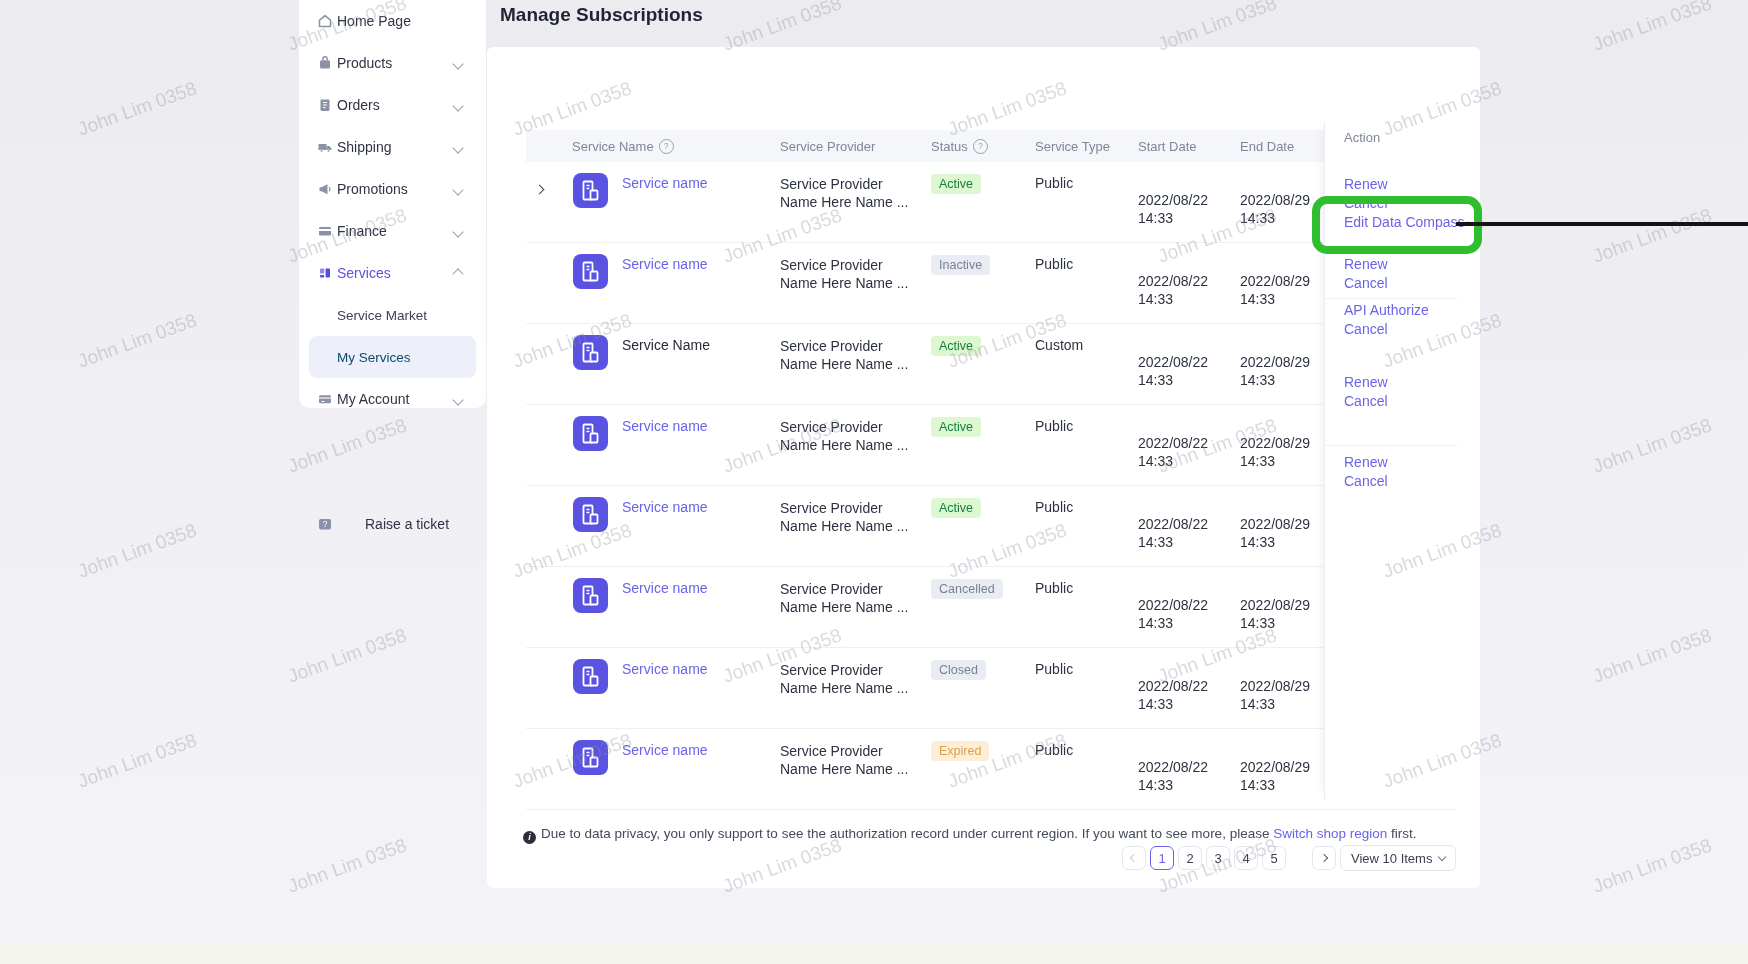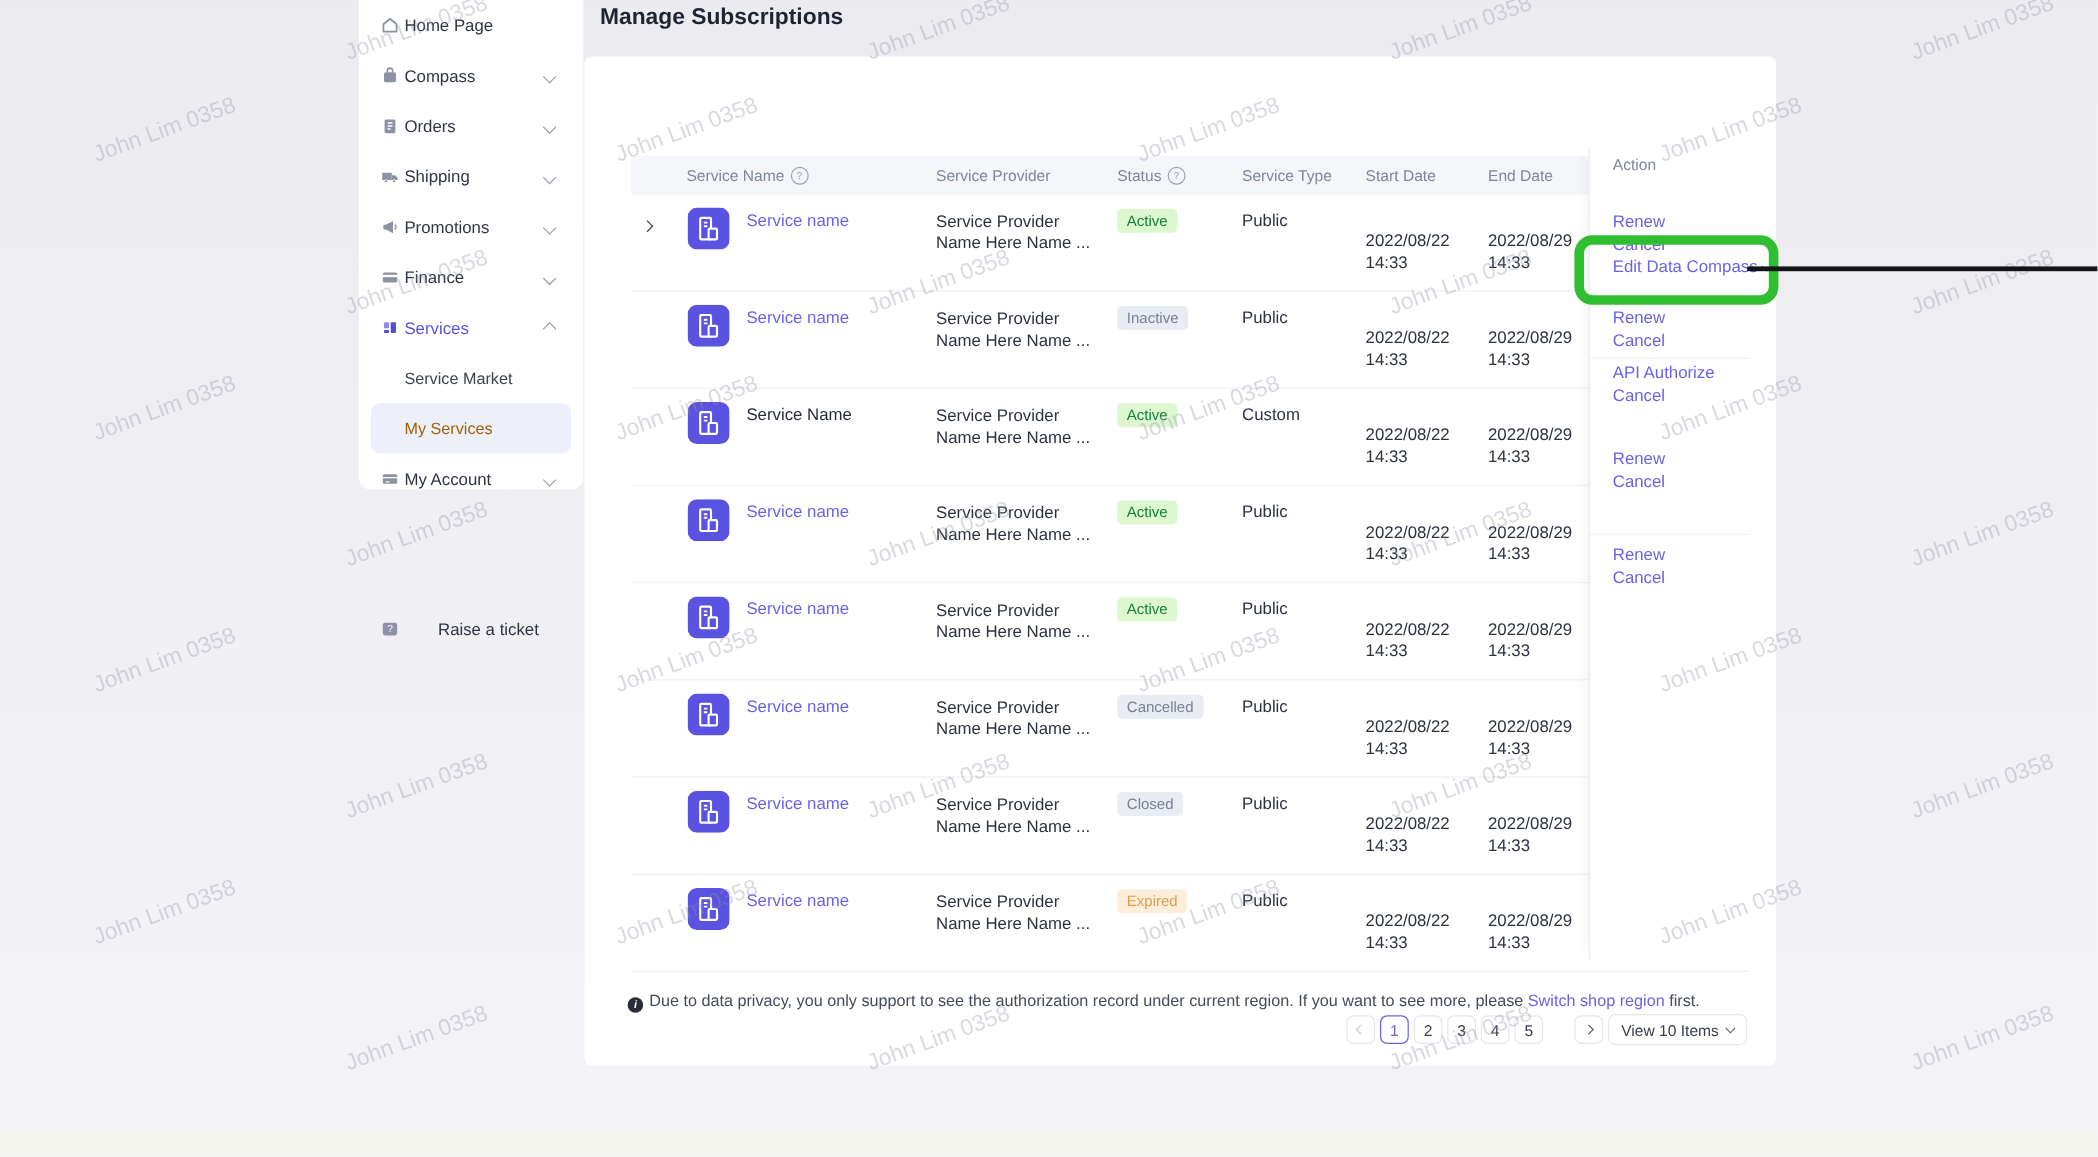--- a/index.html
+++ b/index.html
@@ -140,21 +140,21 @@
           </span>
           <span class="sb-label">Home Page</span>
         </div>
         <div class="sb-item">
           <span class="sb-icon">
             <svg viewBox="0 0 16 16">
               <rect x="3" y="5.2" width="10" height="8.3" rx="1.5" fill="#8b92a4"></rect>
               <path d="M5.8 5V4a2.2 2.2 0 0 1 4.4 0v1" fill="none" stroke="#8b92a4" stroke-width="1.4"></path>
             </svg>
           </span>
-          <span class="sb-label">Compass</span>
+          <span class="sb-label">Products</span>
           <span class="sb-chev chev down"></span>
         </div>
         <div class="sb-item">
           <span class="sb-icon">
             <svg viewBox="0 0 16 16">
               <rect x="3.5" y="2.5" width="9" height="11.5" rx="1.2" fill="#8b92a4"></rect>
               <path d="M6 5.5h4M6 8h4M6 10.5h2.5" stroke="#fff" stroke-width="1.1"></path>
             </svg>
           </span>
           <span class="sb-label">Orders</span>
@@ -200,21 +200,21 @@
               <rect x="3" y="10" width="4.2" height="2.5" rx=".8" fill="#554ddd"></rect>
             </svg>
           </span>
           <span class="sb-label">Services</span>
           <span class="sb-chev chev up"></span>
         </div>
         <div class="sb-item sb-sub">
           <span class="sb-label">Service Market</span>
         </div>
         <div class="sb-item sb-sub selected">
-          <span class="sb-label" style="color: #a16207;">My Services</span>
+          <span class="sb-label" style="color: #0c4a6e;">My Services</span>
         </div>
         <div class="sb-item">
           <span class="sb-icon">
             <svg viewBox="0 0 16 16">
               <rect x="2" y="4.2" width="12" height="8" rx="1.3" fill="#8b92a4"></rect>
               <path d="M2 7h12" stroke="#fff" stroke-width="1.1"></path>
               <path d="M4.5 10.5h3" stroke="#fff" stroke-width="1"></path>
             </svg>
           </span>
           <span class="sb-label">My Account</span>

